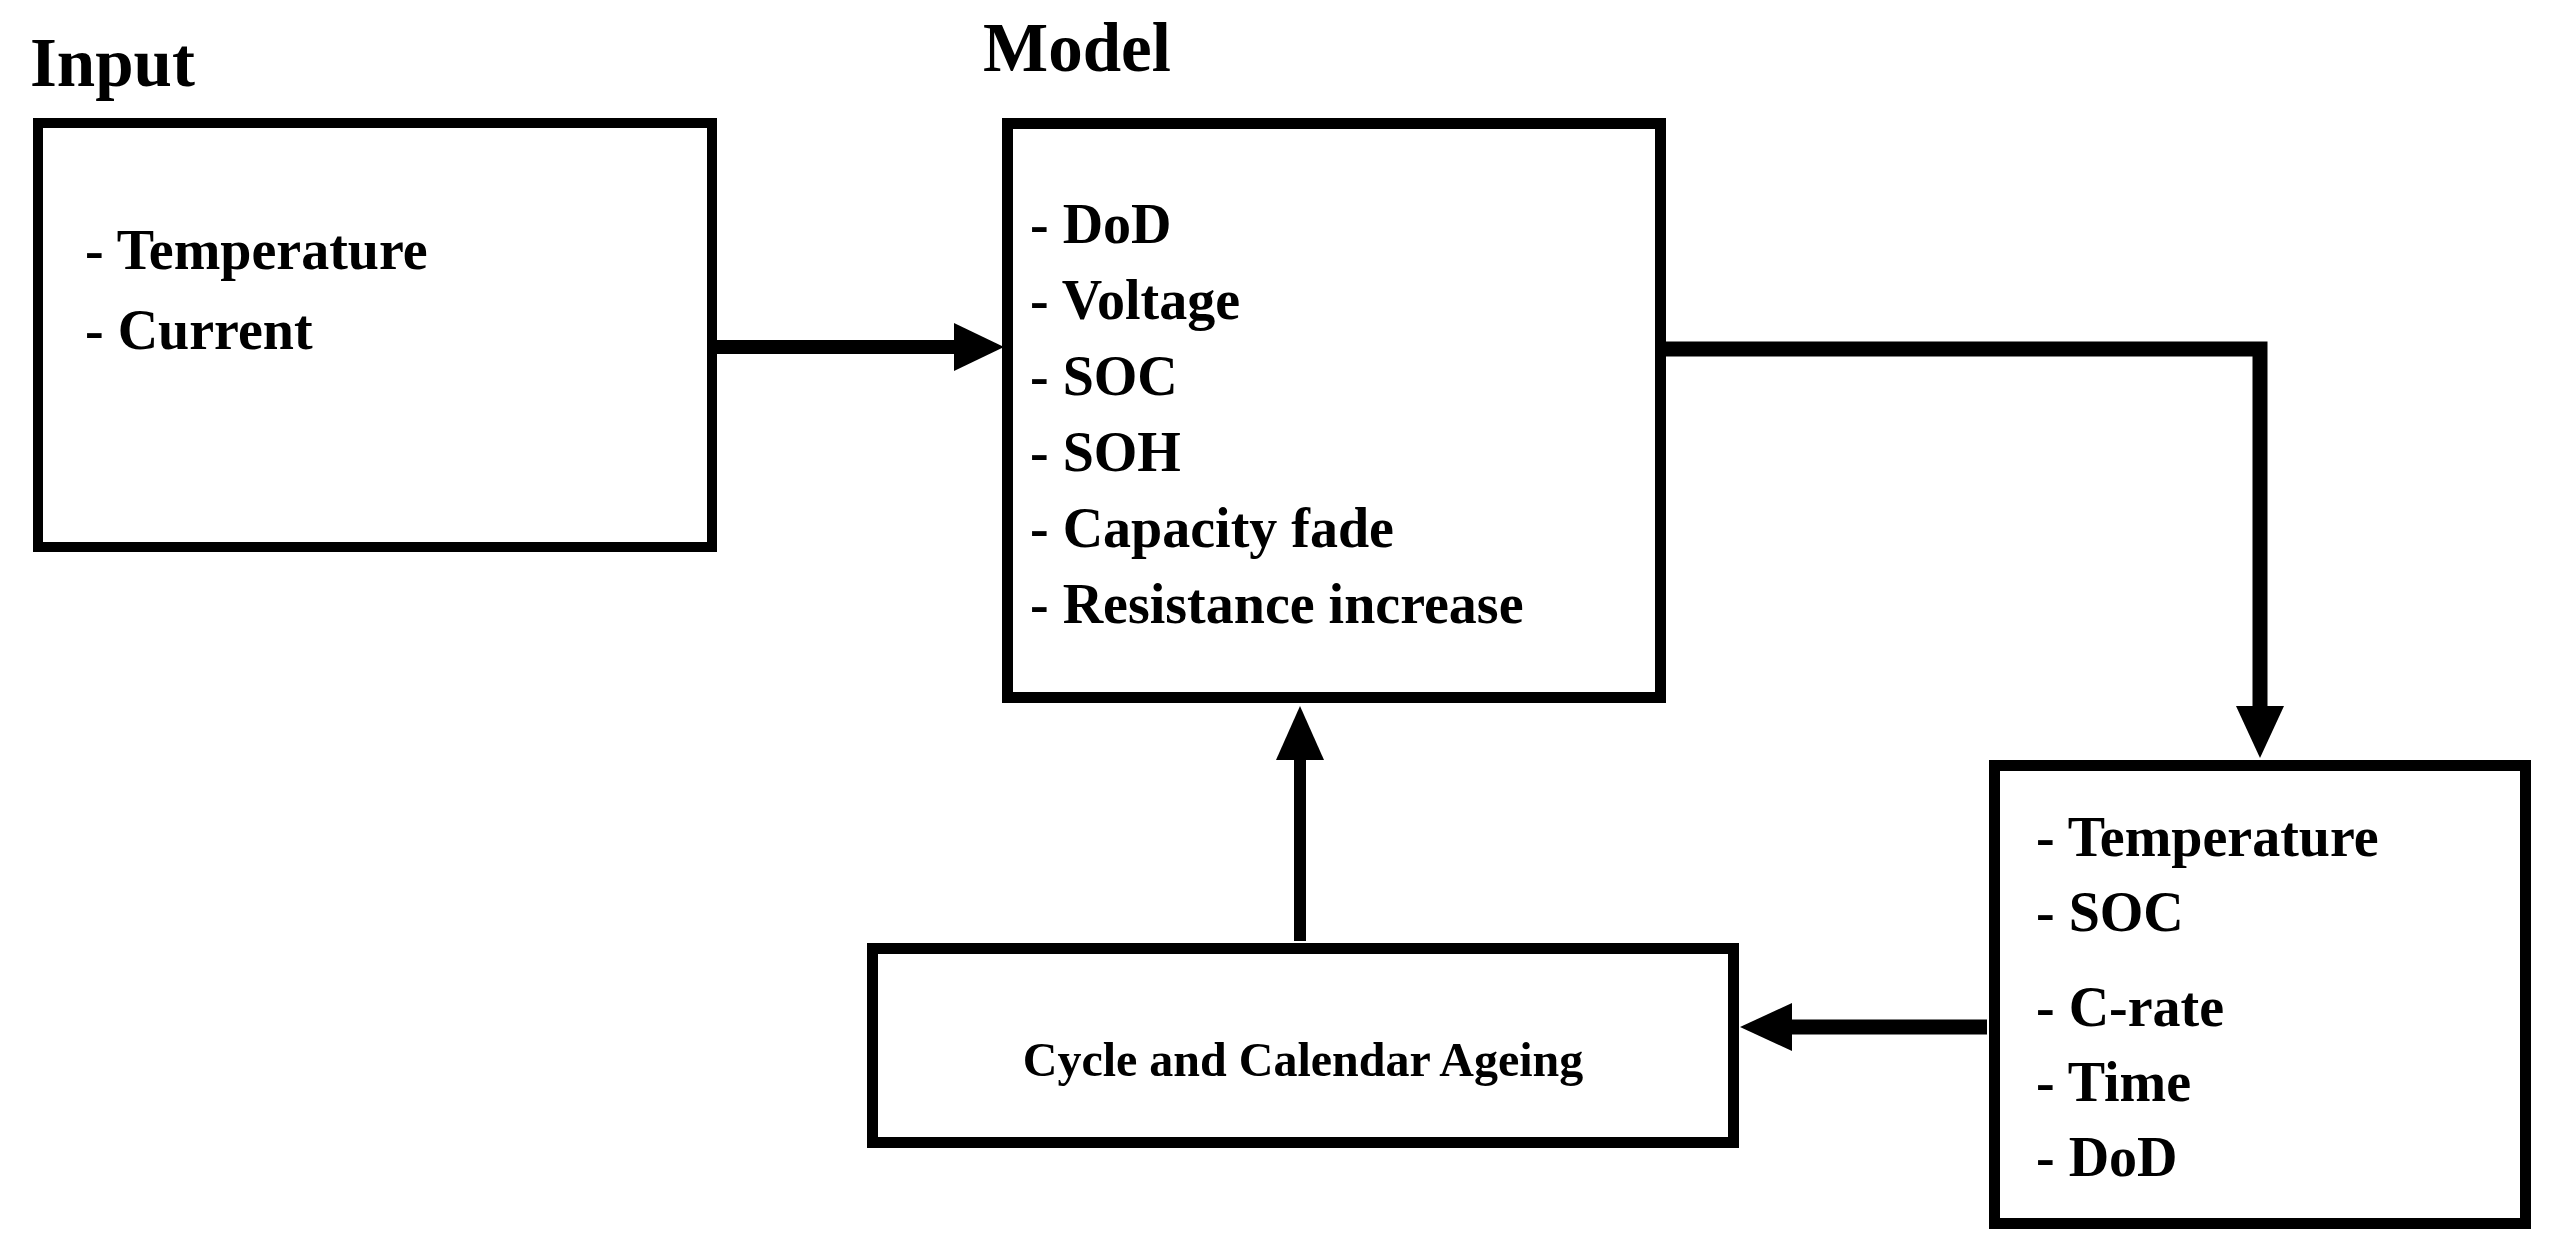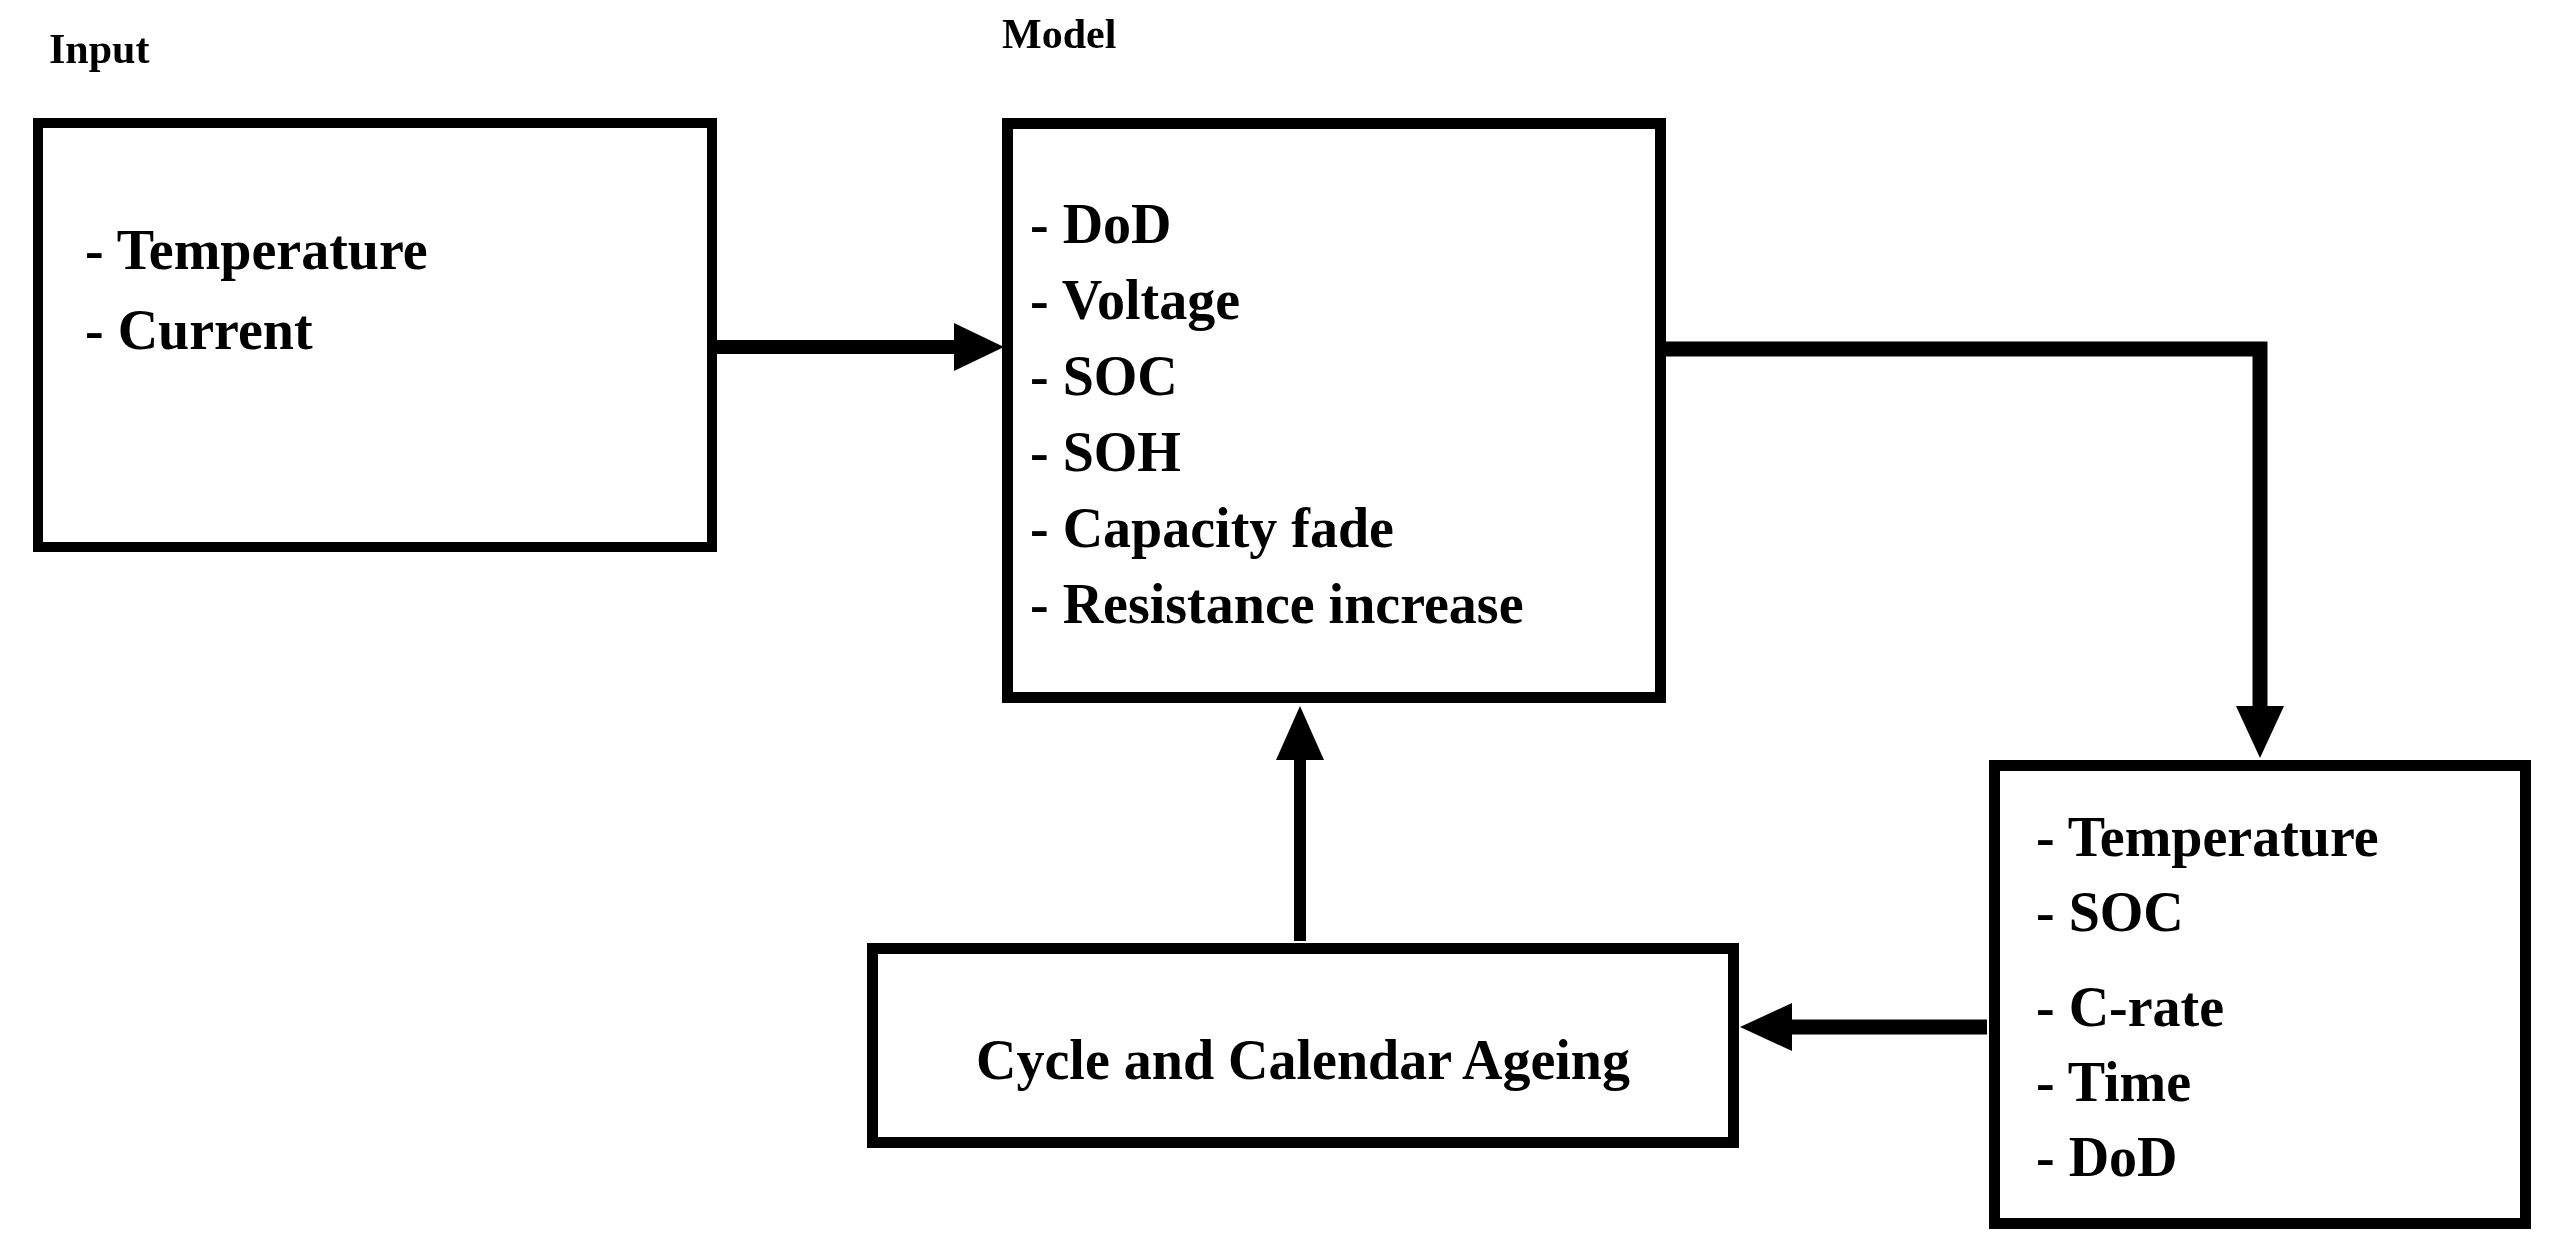--- a/index.html
+++ b/index.html
@@ -5,28 +5,28 @@
   html,body{margin:0;padding:0;background:#ffffff;}
   #canvas{
     position:relative;
     width:2557px;height:1255px;
     background:#ffffff;
     color:#000000;
     font-family:"Liberation Serif","DejaVu Serif",serif;
     font-weight:bold;
     overflow:hidden;
   }
-  .lbl{position:absolute;font-size:42px;line-height:1.1;white-space:nowrap;margin-left:19px;}
+  .lbl{position:absolute;font-size:69px;line-height:1.1;white-space:nowrap;}
   .box{position:absolute;border-style:solid;border-color:#000000;background:#ffffff;box-sizing:border-box;}
   #box-input {left:33px;  top:118px; width:684px; height:434px; border-width:10px;}
   #box-model {left:1002px;top:118px; width:664px; height:585px; border-width:11px;}
   #box-output{left:1989px;top:760px; width:542px; height:469px; border-width:11px;}
   #box-cycle {left:867px; top:943px; width:872px; height:205px; border-width:11px;
               display:flex;align-items:center;justify-content:center;}
-  #cycle-text{font-size:56px;white-space:nowrap;padding-bottom:4px;margin-top:32px;}
+  #cycle-text{font-size:48px;white-space:nowrap;padding-bottom:4px;margin-top:32px;}
   .items{position:absolute;font-size:56px;white-space:nowrap;}
   .item{display:block;}
   #items-input  .item{line-height:80px;}
   #items-model  .item{line-height:76px;}
   #items-output .item{line-height:75px;}
   #items-input {left:85px;  top:210px;}
   #items-model {left:1030px;top:186px;}
   #items-output{left:2036px;top:800px;}
   #items-output .item:nth-child(3){margin-top:20px;}
   #lbl-input {left:30px;  top:26px;}

